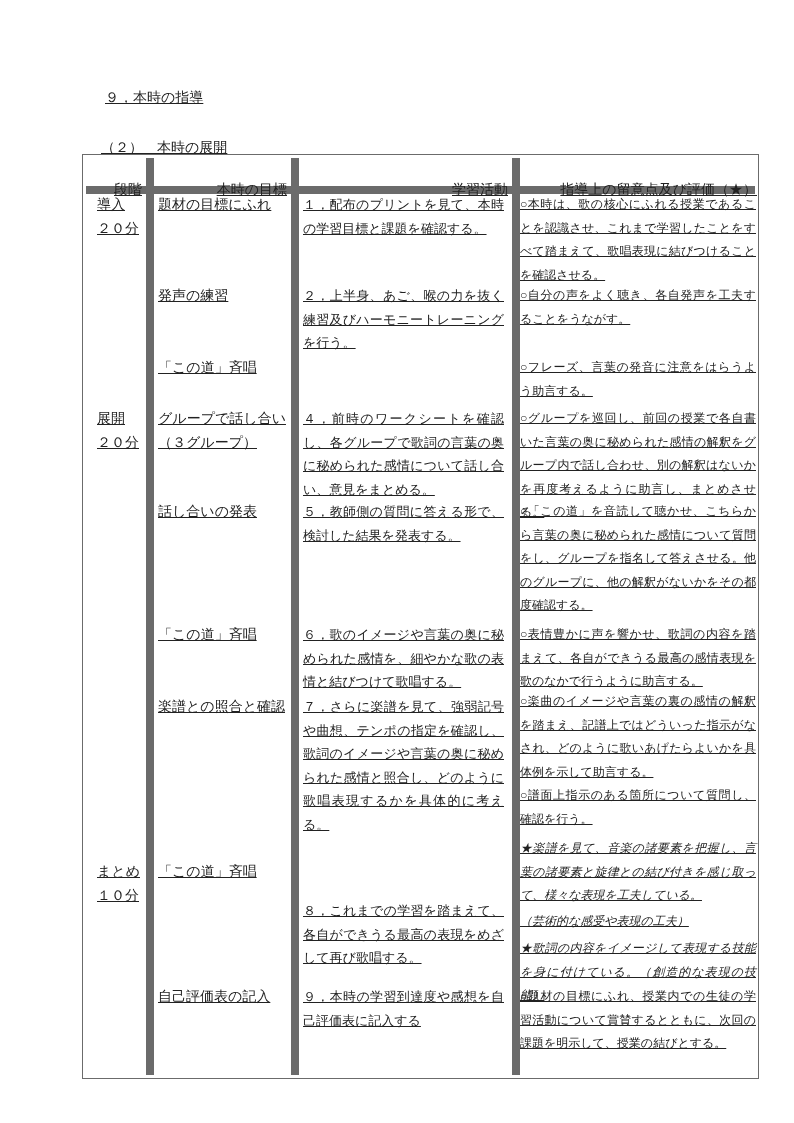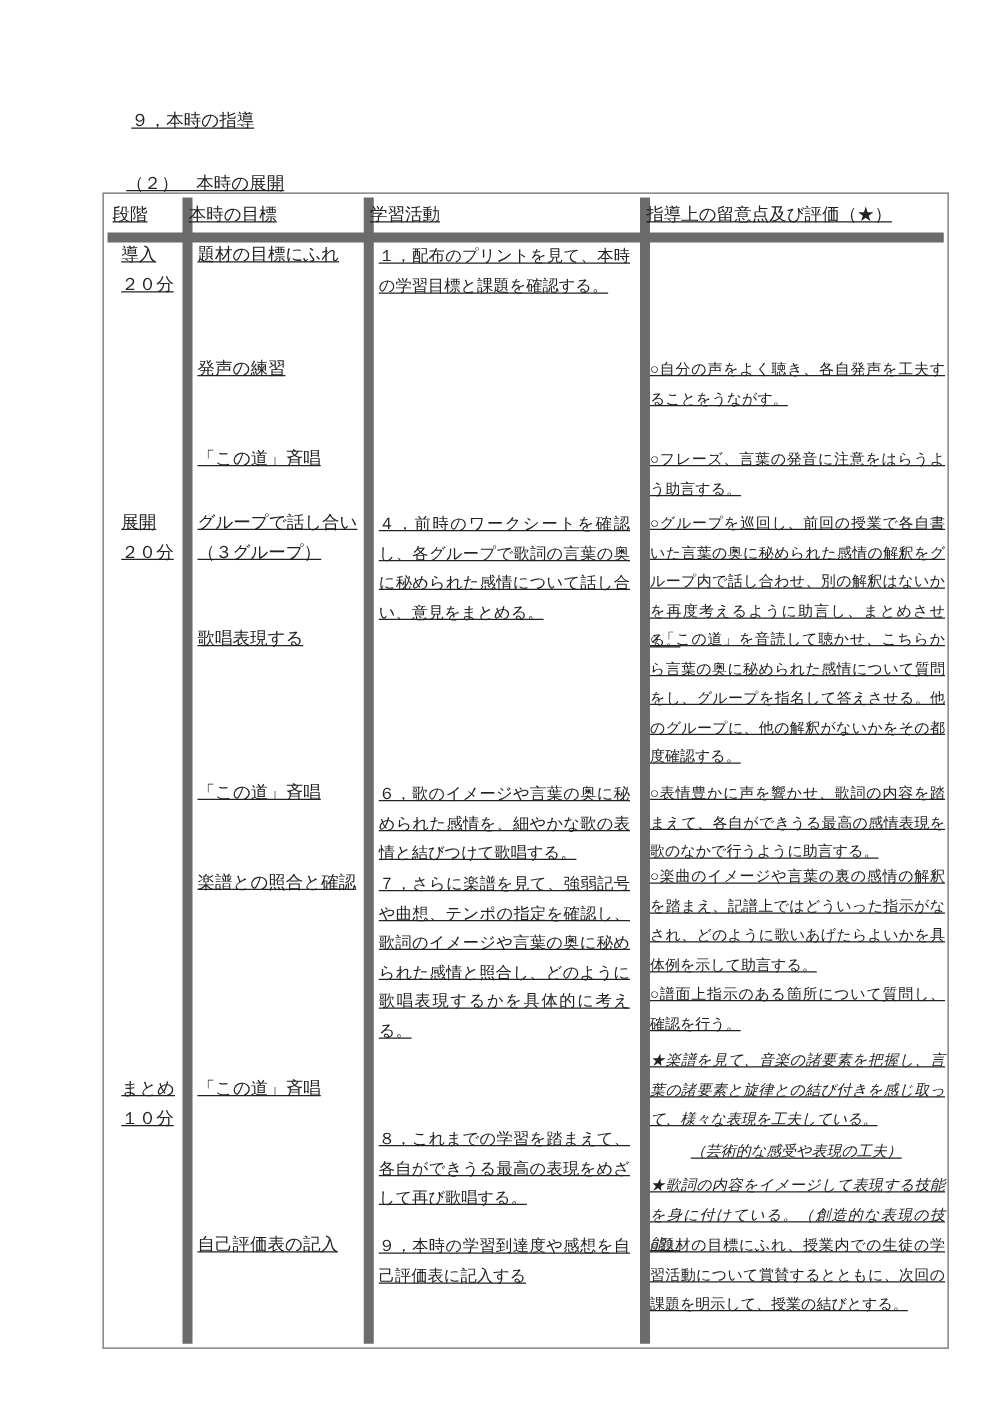--- a/index.html
+++ b/index.html
@@ -9,28 +9,28 @@
     font-family:"Liberation Serif","DejaVu Serif",serif;
     color:#222222; overflow:hidden;
   }
   .hline { position:absolute; font-size:14px; line-height:20px; white-space:pre; }
   .sheet-table {
     position:absolute; left:62px; top:134px; width:677px; height:925px;
     border:1px solid #6b6b6b;
   }
   .vline { position:absolute; top:0; bottom:0; width:1px; background:#6b6b6b; }
   .thead-rule { position:absolute; left:0; right:0; top:28px; height:1px; background:#6b6b6b; }
-  .th { position:absolute; top:2px; font-size:14px; text-align:left; line-height:18px; }
+  .th { position:absolute; top:19px; font-size:14px; text-align:right; line-height:18px; }
   .blk { position:absolute; }
   .c1 { left:7px;  width:51px;  font-size:14px; line-height:24px;  white-space:pre-line; }
   .c2 { left:68px; width:136px; font-size:14px; line-height:24px;  white-space:pre-line; }
   .c3 { left:213px; width:209px; font-size:13px; line-height:23.5px; text-align:justify; }
   .c4 { left:430px; width:244px; font-size:12px; line-height:23.5px; text-align:justify; }
   .ital { font-style:italic; }
-  .alignr { text-align:center; padding-right:6px; }
+  .alignr { text-align:left; padding-right:6px; }
 </style>
 </head>
 <body>
 
 <div class="page">
 
   <div class="hline" style="left:81px; top:64px">９，本時の指導</div>
   <div class="hline" style="left:77px; top:114px">（２）　本時の展開</div>
 
   <div class="sheet-table">
@@ -50,33 +50,36 @@
     <div class="blk c1" style="top:245px">展開
 ２０分</div>
     <div class="blk c1" style="top:698px">まとめ
 １０分</div>
 
     <div class="blk c2" style="top:31px">題材の目標にふれ</div>
     <div class="blk c2" style="top:122px">発声の練習</div>
     <div class="blk c2" style="top:194px">「この道」斉唱</div>
     <div class="blk c2" style="top:245px">グループで話し合い
 （３グループ）</div>
-    <div class="blk c2" style="top:338px">歌唱表現する</div>
+    <div class="blk c2" style="top:338px">話し合いの発表</div>
     <div class="blk c2" style="top:461px">「この道」斉唱</div>
     <div class="blk c2" style="top:533px">楽譜との照合と確認</div>
     <div class="blk c2" style="top:698px">「この道」斉唱</div>
     <div class="blk c2" style="top:823px">自己評価表の記入</div>
 
     <div class="blk c3" style="top:31px">１，配布のプリントを見て、本時の学習目標と課題を確認する。</div>
+    <div class="blk c3" style="top:122px">２，上半身、あご、喉の力を抜く練習及びハーモニートレーニングを行う。</div>
     <div class="blk c3" style="top:245px">４，前時のワークシートを確認し、各グループで歌詞の言葉の奥に秘められた感情について話し合い、意見をまとめる。</div>
+    <div class="blk c3" style="top:338px">５，教師側の質問に答える形で、検討した結果を発表する。</div>
     <div class="blk c3" style="top:461px">６，歌のイメージや言葉の奥に秘められた感情を、細やかな歌の表情と結びつけて歌唱する。</div>
     <div class="blk c3" style="top:533px">７，さらに楽譜を見て、強弱記号や曲想、テンポの指定を確認し、歌詞のイメージや言葉の奥に秘められた感情と照合し、どのように歌唱表現するかを具体的に考える。</div>
     <div class="blk c3" style="top:737px">８，これまでの学習を踏まえて、各自ができうる最高の表現をめざして再び歌唱する。</div>
     <div class="blk c3" style="top:823px">９，本時の学習到達度や感想を自己評価表に記入する</div>
 
+    <div class="blk c4" style="top:31px">○本時は、歌の核心にふれる授業であることを認識させ、これまで学習したことをすべて踏まえて、歌唱表現に結びつけることを確認させる。</div>
     <div class="blk c4" style="top:194px">○フレーズ、言葉の発音に注意をはらうよう助言する。</div>
     <div class="blk c4" style="top:122px">○自分の声をよく聴き、各自発声を工夫することをうながす。</div>
     <div class="blk c4" style="top:245px">○グループを巡回し、前回の授業で各自書いた言葉の奥に秘められた感情の解釈をグループ内で話し合わせ、別の解釈はないかを再度考えるように助言し、まとめさせる。</div>
     <div class="blk c4" style="top:338px">○「この道」を音読して聴かせ、こちらから言葉の奥に秘められた感情について質問をし、グループを指名して答えさせる。他のグループに、他の解釈がないかをその都度確認する。</div>
     <div class="blk c4" style="top:461px">○表情豊かに声を響かせ、歌詞の内容を踏まえて、各自ができうる最高の感情表現を歌のなかで行うように助言する。</div>
     <div class="blk c4" style="top:528px">○楽曲のイメージや言葉の裏の感情の解釈を踏まえ、記譜上ではどういった指示がなされ、どのように歌いあげたらよいかを具体例を示して助言する。</div>
     <div class="blk c4" style="top:622px">○譜面上指示のある箇所について質問し、確認を行う。</div>
     <div class="blk c4 ital" style="top:675px">★楽譜を見て、音楽の諸要素を把握し、言葉の諸要素と旋律との結び付きを感じ取って、様々な表現を工夫している。</div>
     <div class="blk c4 ital alignr" style="top:748px">（芸術的な感受や表現の工夫）</div>
     <div class="blk c4 ital" style="top:775px">★歌詞の内容をイメージして表現する技能を身に付けている。（創造的な表現の技能）</div>

